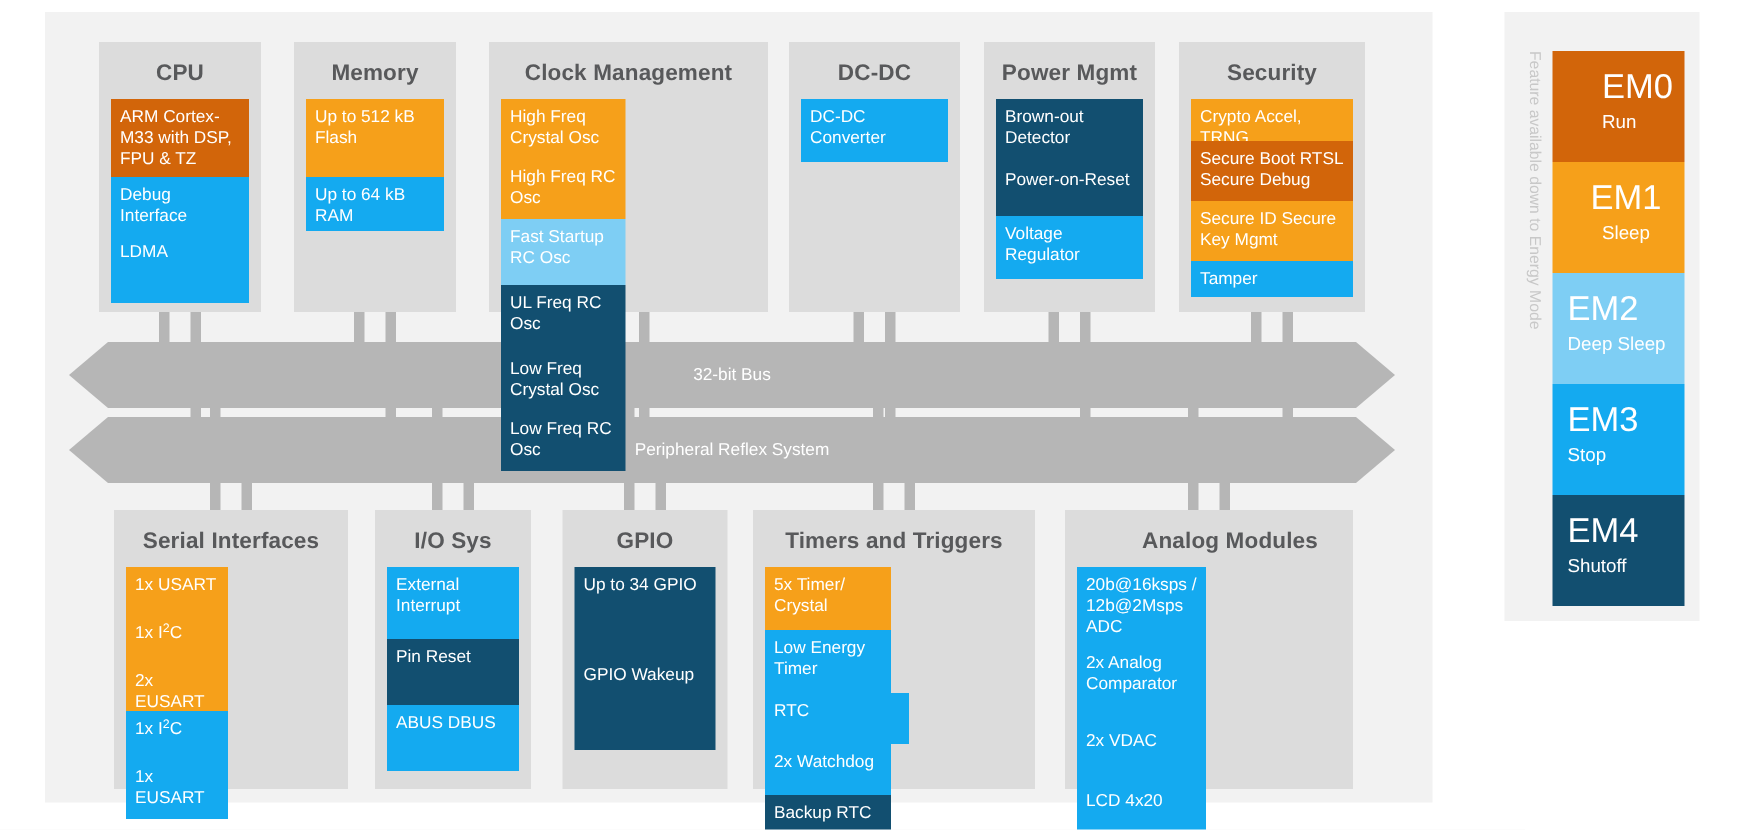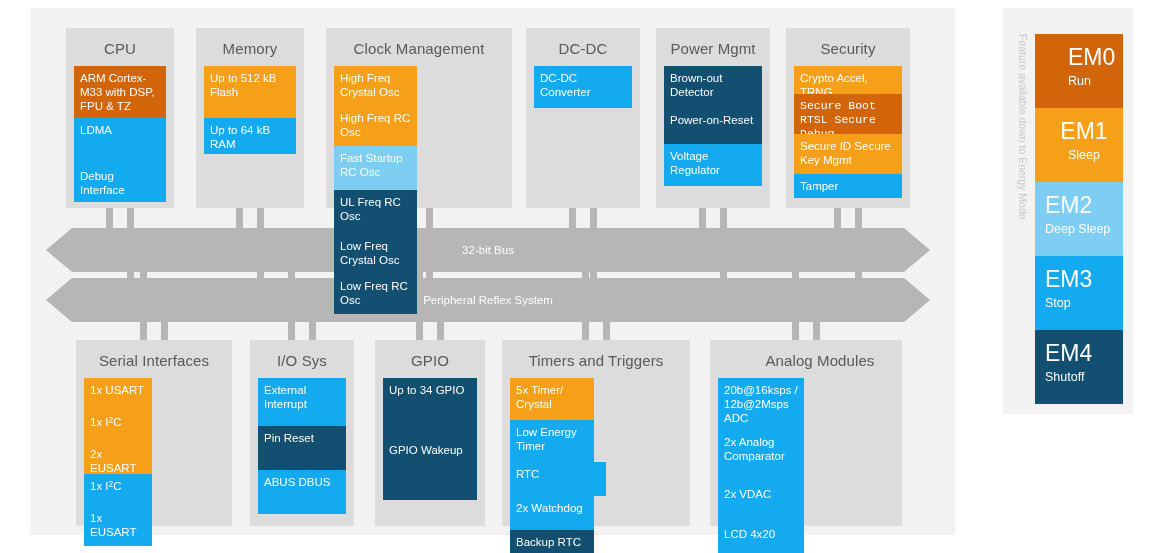--- a/index.html
+++ b/index.html
@@ -10,21 +10,21 @@
   .root{position:relative;width:1160px;height:553px;}
 
   
   .diagram-panel{position:absolute;left:30px;top:8px;width:925px;height:527px;
                  background:#f2f2f2;}
   .legend-panel{position:absolute;left:1003px;top:8px;width:130px;height:406px;
                 background:#f2f2f2;}
 
   
   .block{position:absolute;background:#dcdcdc;box-sizing:border-box;padding:0;}
-  .block-title{text-align:center;color:#58595b;font-size:15px;font-weight:400;
+  .block-title{text-align:center;color:#58595b;font-size:15px;font-weight:700;
                line-height:1;padding-top:13px;letter-spacing:.1px;}
   .block-body{position:absolute;left:8px;right:8px;top:38px;bottom:8px;}
   .cell{box-sizing:border-box;color:#ffffff;font-size:11.5px;line-height:1.22;
         padding:5px 6px 4px 6px;overflow:hidden;}
 
   
   .c-orange{background:#d2650a;}
   .c-amber {background:#f6a01a;}
   .c-cyan  {background:#14aaf0;}
   .c-lblue {background:#7ecef4;}
@@ -100,22 +100,22 @@
       <div class="stem" style="left: 426px; top: 208px; height: 76px;"></div>
       <div class="stem" style="left: 405px; top: 208px; height: 26px;"></div>
       <div class="stem" style="left: 257px; top: 208px; height: 76px;"></div>
       <div class="stem" style="left: 236px; top: 208px; height: 26px;"></div>
       <div class="stem" style="left: 127px; top: 208px; height: 76px;"></div>
       <div class="stem" style="left: 106px; top: 208px; height: 26px;"></div>
       <div class="block" style="left: 66px; top: 28px; width: 108px; height: 180px;">
         <div class="block-title">CPU</div>
         <div class="block-body">
           <div class="cell c-orange" style="width:92px;height:52px;">ARM Cortex-M33 with DSP, FPU &amp; TZ</div>
+          <div class="cell c-cyan" style="width:92px;height:38px;">Debug Interface</div>
           <div class="cell c-cyan" style="width:92px;height:46px;">LDMA</div>
-          <div class="cell c-cyan" style="width:92px;height:38px;">Debug Interface</div>
         </div>
       </div>
       <div class="block" style="left: 196px; top: 28px; width: 108px; height: 180px;">
         <div class="block-title">Memory</div>
         <div class="block-body">
           <div class="cell c-amber" style="width:92px;height:52px;">Up to 512 kB Flash</div>
           <div class="cell c-cyan" style="width:92px;height:36px;">Up to 64 kB RAM</div>
         </div>
       </div>
       <div class="block" style="left: 326px; top: 28px; width: 186px; height: 180px;">
@@ -140,21 +140,21 @@
         <div class="block-body">
           <div class="cell c-navy" style="width:98px;height:42px;">Brown-out Detector</div>
           <div class="cell c-navy" style="width:98px;height:36px;">Power-on-Reset</div>
           <div class="cell c-cyan" style="width:98px;height:42px;">Voltage Regulator</div>
         </div>
       </div>
       <div class="block" style="left: 786px; top: 28px; width: 124px; height: 180px;">
         <div class="block-title">Security</div>
         <div class="block-body">
           <div class="cell c-amber" style="width:108px;height:28px;">Crypto Accel, TRNG</div>
-          <div class="cell c-orange" style="width:108px;height:40px;font-family:Liberation Mono, monospace;">Secure Boot RTSL Secure Debug</div>
+          <div class="cell c-orange" style="width:108px;height:40px;">Secure Boot RTSL Secure Debug</div>
           <div class="cell c-amber" style="width:108px;height:40px;">Secure ID Secure Key Mgmt</div>
           <div class="cell c-cyan" style="width:108px;height:24px;">Tamper</div>
         </div>
       </div>
       <div class="block" style="left: 76px; top: 340px; width: 156px; height: 186px;">
         <div class="block-title">Serial Interfaces</div>
         <div class="block-body">
           <div class="cell c-amber" style="width:68px;height:32px;">1x USART</div>
           <div class="cell c-amber" style="width:68px;height:32px;">1x I<sup>2</sup>C</div>
           <div class="cell c-amber" style="width:68px;height:32px;">2x EUSART</div>

